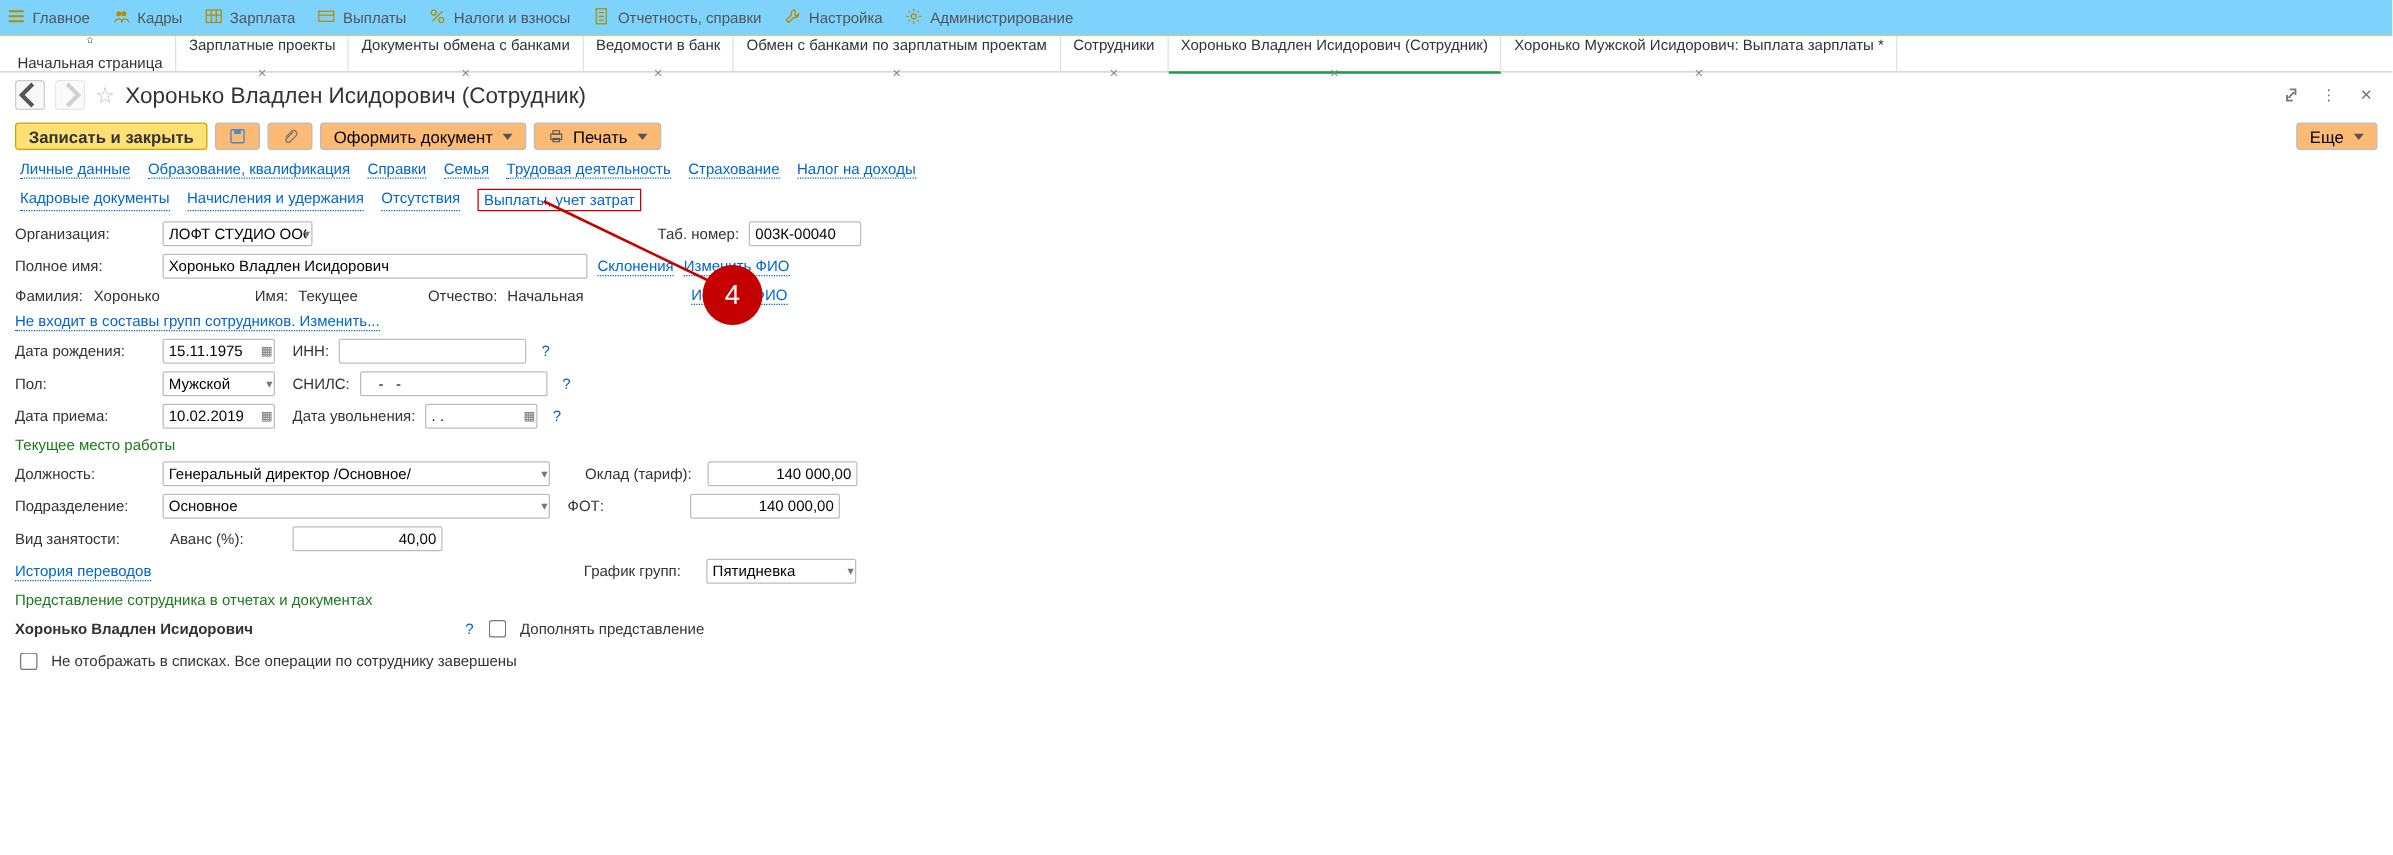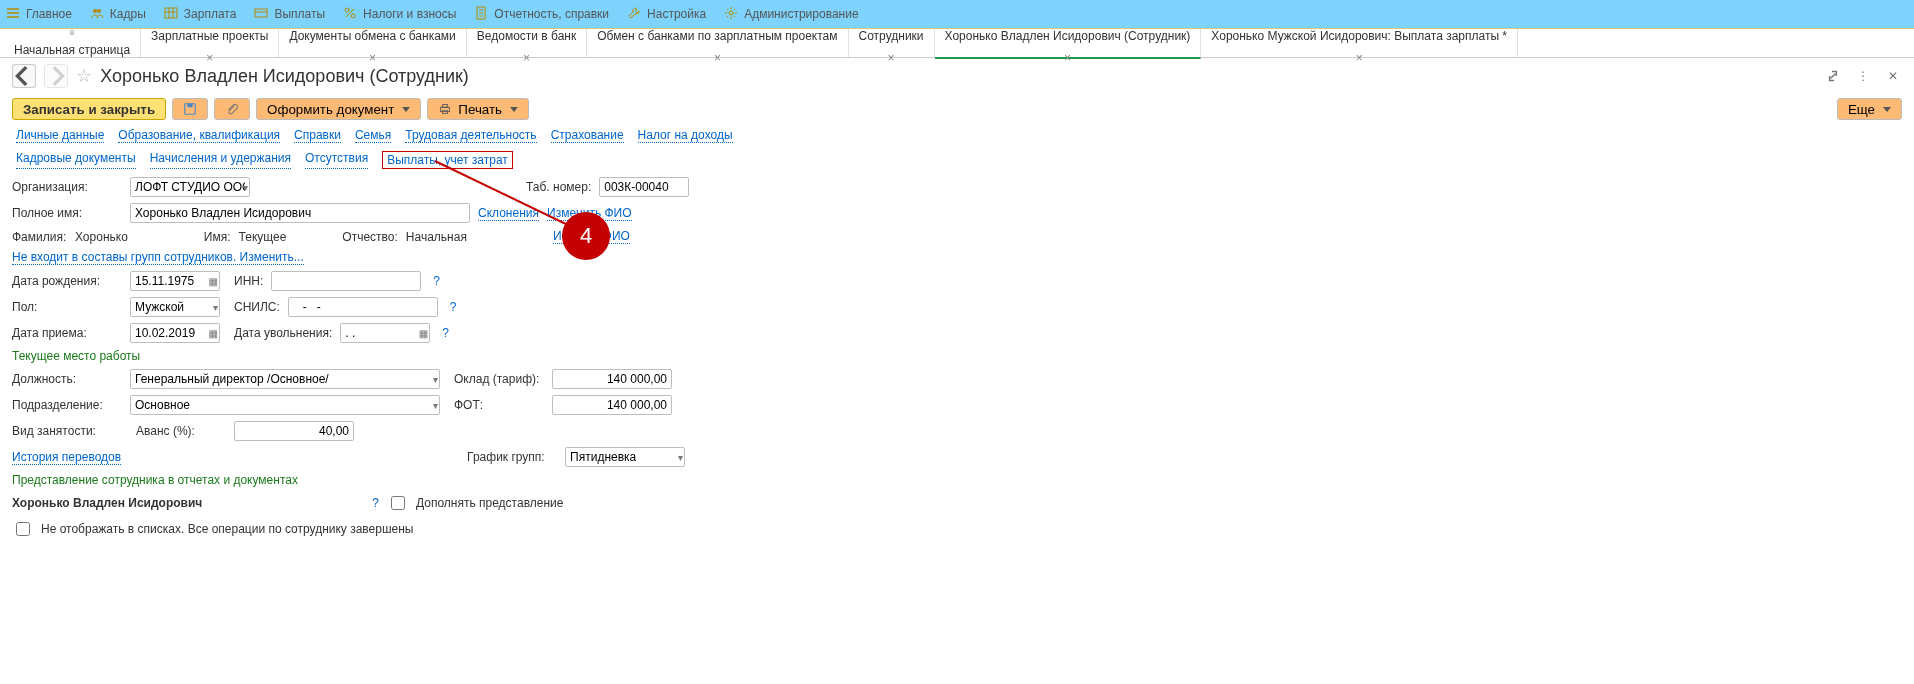--- a/index.html
+++ b/index.html
@@ -305,21 +305,21 @@
   <div class="row">
         <span class="green">Текущее место работы</span>
       </div>
 
   <div class="row">
     <span class="lbl">Должность:</span>
     <span class="picker">
           <input class="fld w330" value="Генеральный директор /Основное/" style="">
           <span class="pick">▾</span>
         </span>
-    <span class="lbl narrow" style="margin-left:6px;min-width:90px">Оклад (тариф):</span>
+    <span class="lbl narrow" style="margin-left:20px;min-width:90px">Оклад (тариф):</span>
     <input class="fld w120 rd" value="140 000,00" style="">
   </div>
 
   <div class="row">
     <span class="lbl">Подразделение:</span>
     <span class="picker">
           <input class="fld w330" value="Основное" style="">
           <span class="pick">▾</span>
         </span>
     <span class="lbl narrow" style="margin-left:6px;min-width:90px">ФОТ:</span>

